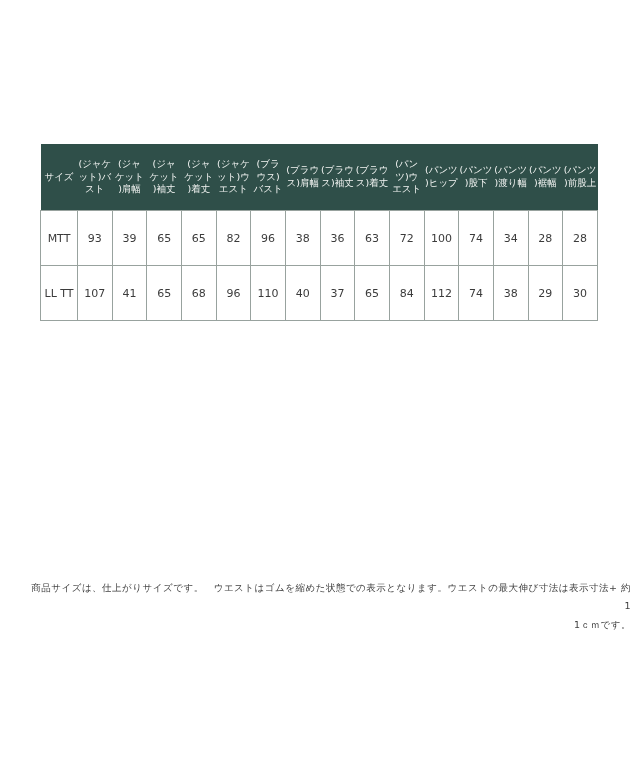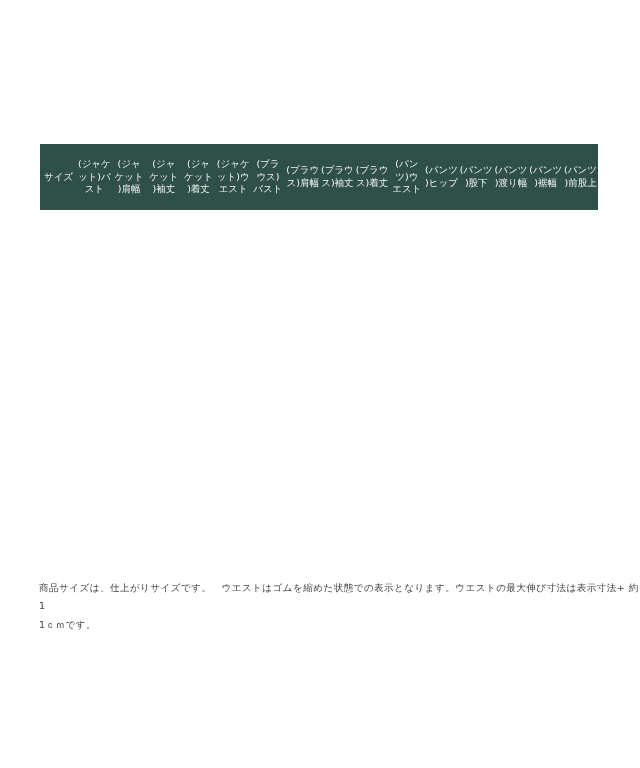--- a/index.html
+++ b/index.html
@@ -45,28 +45,29 @@
     background: #ffffff;
     height: 54px;
     text-align: center;
     vertical-align: middle;
     font-size: 11px;
     color: #3b3b3b;
     padding: 0;
   }
   .size-note {
     position: absolute;
-    left: 39px;
+    left: 31px;
     top: 569px;
     width: 600px;
     font-size: 9.5px;
     letter-spacing: 0.5px;
     line-height: 1.95;
     color: #3f3f3f;
     white-space: pre-line;
+    text-align: right;
   }
 </style>
 </head>
 <body>
 
 <div class="table-wrap">
   <table class="size-chart">
     <thead>
       <tr id="header-row">
           <th>サイズ</th>
@@ -103,18 +104,54 @@
 )股下</th>
           <th>(パンツ
 )渡り幅</th>
           <th>(パンツ
 )裾幅</th>
           <th>(パンツ
 )前股上</th>
         </tr>
     </thead>
     <tbody id="table-body">
+        <tr>
+          <td>MTT</td>
+          <td>93</td>
+          <td>39</td>
+          <td>65</td>
+          <td>65</td>
+          <td>82</td>
+          <td>96</td>
+          <td>38</td>
+          <td>36</td>
+          <td>63</td>
+          <td>72</td>
+          <td>100</td>
+          <td>74</td>
+          <td>34</td>
+          <td>28</td>
+          <td>28</td>
+        </tr>
+        <tr>
+          <td>LL TT</td>
+          <td>107</td>
+          <td>41</td>
+          <td>65</td>
+          <td>68</td>
+          <td>96</td>
+          <td>110</td>
+          <td>40</td>
+          <td>37</td>
+          <td>65</td>
+          <td>84</td>
+          <td>112</td>
+          <td>74</td>
+          <td>38</td>
+          <td>29</td>
+          <td>30</td>
+        </tr>
       </tbody>
   </table>
 </div>
 
 <p class="size-note">商品サイズは、仕上がりサイズです。　ウエストはゴムを縮めた状態での表示となります。ウエストの最大伸び寸法は表示寸法+ 約1
 1ｃｍです。</p>
 
 </body></html>

